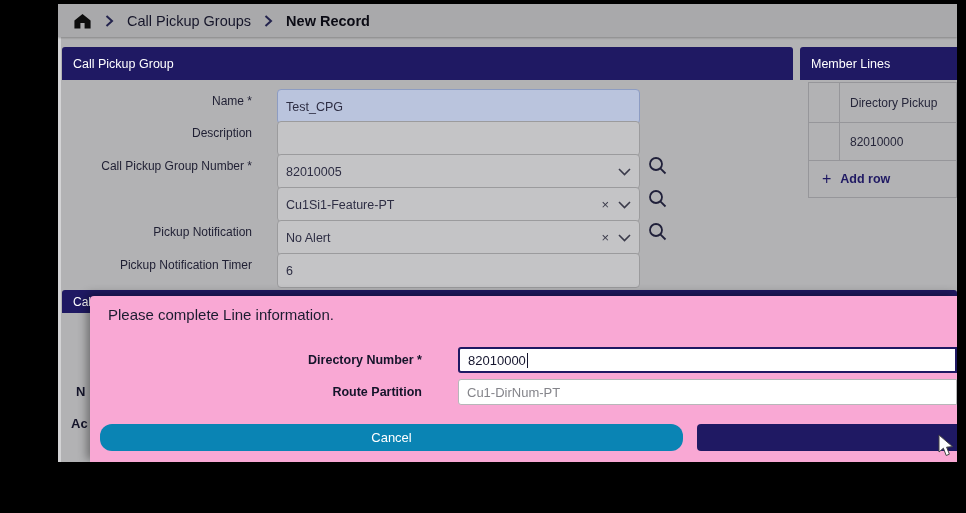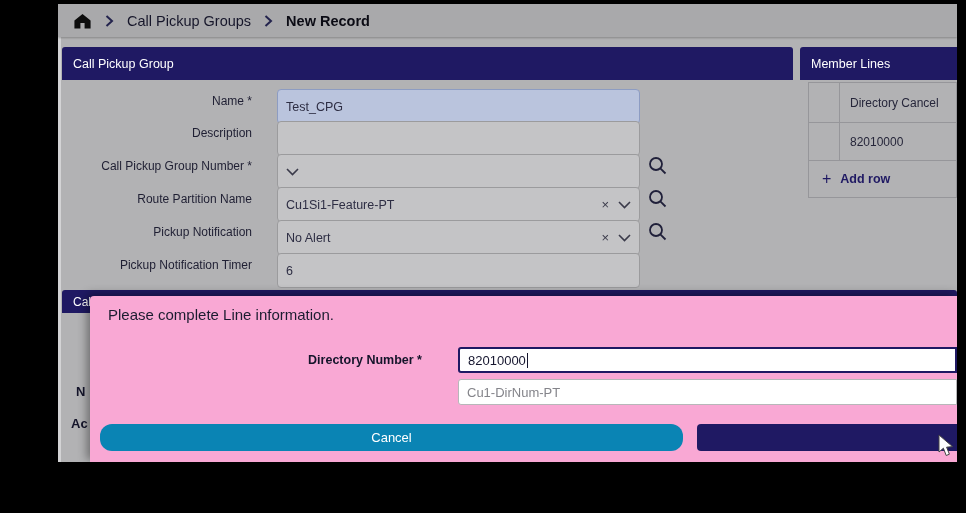--- a/index.html
+++ b/index.html
@@ -94,32 +94,32 @@
     <span class="val">Test_CPG</span>
   </div>
 
   <div class="flabel" style="top:121px;">Description</div>
   <div class="finput" style="top:121px;">
     <span class="val"></span>
   </div>
 
   <div class="flabel" style="top:154px;">Call Pickup Group Number *</div>
   <div class="finput" style="top:154px;">
+    <span class="val">82010005</span>
     <svg width="13" height="8" viewBox="0 0 13 8">
         <path d="M1 1 L6.5 6.5 L12 1" fill="none" stroke="#3a3a4a" stroke-width="1.6"></path>
       </svg>
   </div>
   <div class="search-btn" style="top:154px;">
     <svg width="20" height="20" viewBox="0 0 20 20">
         <circle cx="8" cy="8" r="6" fill="none" stroke="#20203a" stroke-width="1.8"></circle>
         <line x1="12.6" y1="12.6" x2="17.5" y2="17.5" stroke="#20203a" stroke-width="1.8"></line>
       </svg>
   </div>
 
-  <div class="flabel" style="top:187px;">Route Partition Name</div>
   <div class="finput" style="top:187px;">
     <span class="val">Cu1Si1-Feature-PT</span>
     <span class="xicon">×</span>
     <svg width="13" height="8" viewBox="0 0 13 8">
         <path d="M1 1 L6.5 6.5 L12 1" fill="none" stroke="#3a3a4a" stroke-width="1.6"></path>
       </svg>
   </div>
   <div class="search-btn" style="top:187px;">
     <svg width="20" height="20" viewBox="0 0 20 20">
         <circle cx="8" cy="8" r="6" fill="none" stroke="#20203a" stroke-width="1.8"></circle>
@@ -146,21 +146,21 @@
   <div class="finput" style="top:253px;">
     <span class="val">6</span>
   </div>
 
   <div class="panel-hdr" style="left:800px;top:47px;width:157px;border-radius:3px 0 0 0;">
     <span>Member Lines</span>
   </div>
   <div class="mtable">
     <div class="mrow" style="height:39px;">
       <div class="mcell-sel"></div>
-      <div class="mcell-main">Directory Cancel</div>
+      <div class="mcell-main">Directory Pickup</div>
     </div>
     <div class="mrow" style="height:37px;">
       <div class="mcell-sel"></div>
       <div class="mcell-main">82010000</div>
     </div>
     <div class="mrow addrow">
       <span class="plus">+</span>
       <span class="addlbl">Add row</span>
     </div>
   </div>
@@ -173,20 +173,21 @@
 
   <div class="modal">
     <div class="modal-msg">Please complete Line information.</div>
 
     <div class="mlabel" style="top:51px;">Directory Number *</div>
     <div class="minput focused" style="top:51px;">
       <span>82010000</span>
         <span class="caret"></span>
     </div>
 
+    <div class="mlabel" style="top:83px;">Route Partition</div>
     <div class="minput plain" style="top:83px;">
       <span>Cu1-DirNum-PT</span>
     </div>
 
     <button class="btn cancel">Cancel</button>
     <button class="btn primary"></button>
   </div>
 
   <div class="cursor">
     <svg width="17" height="24" viewBox="0 0 17 24">

